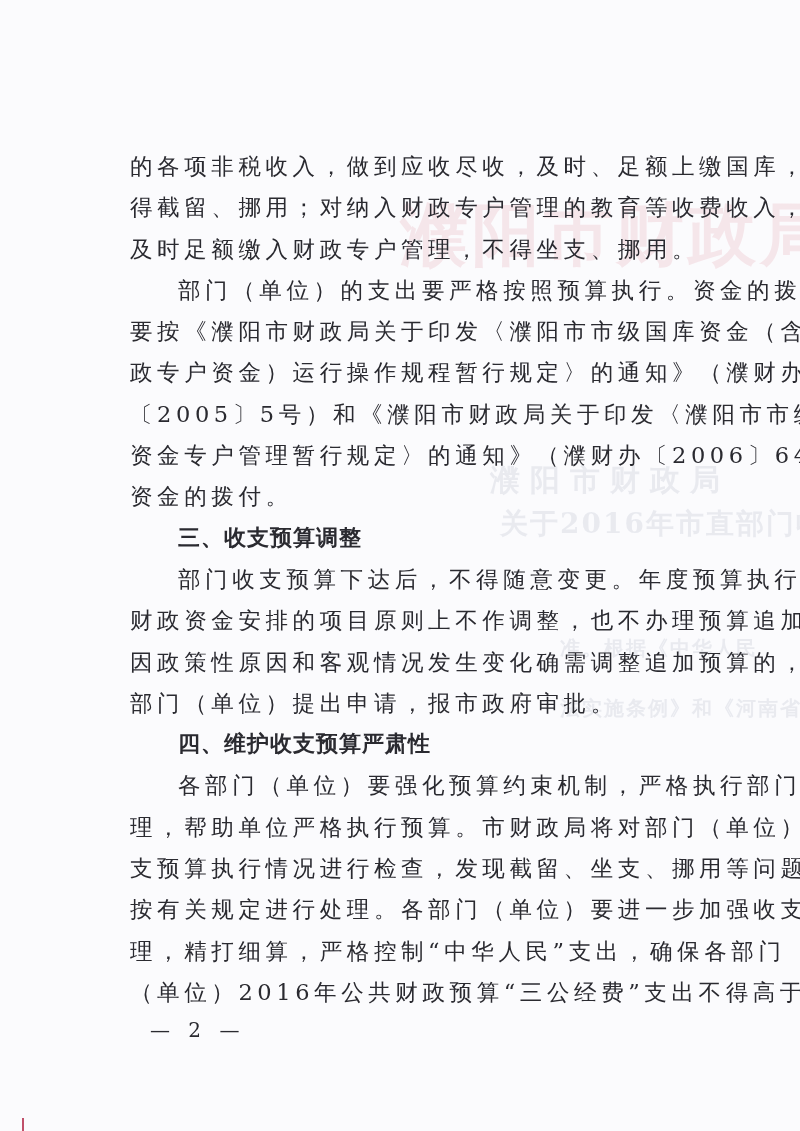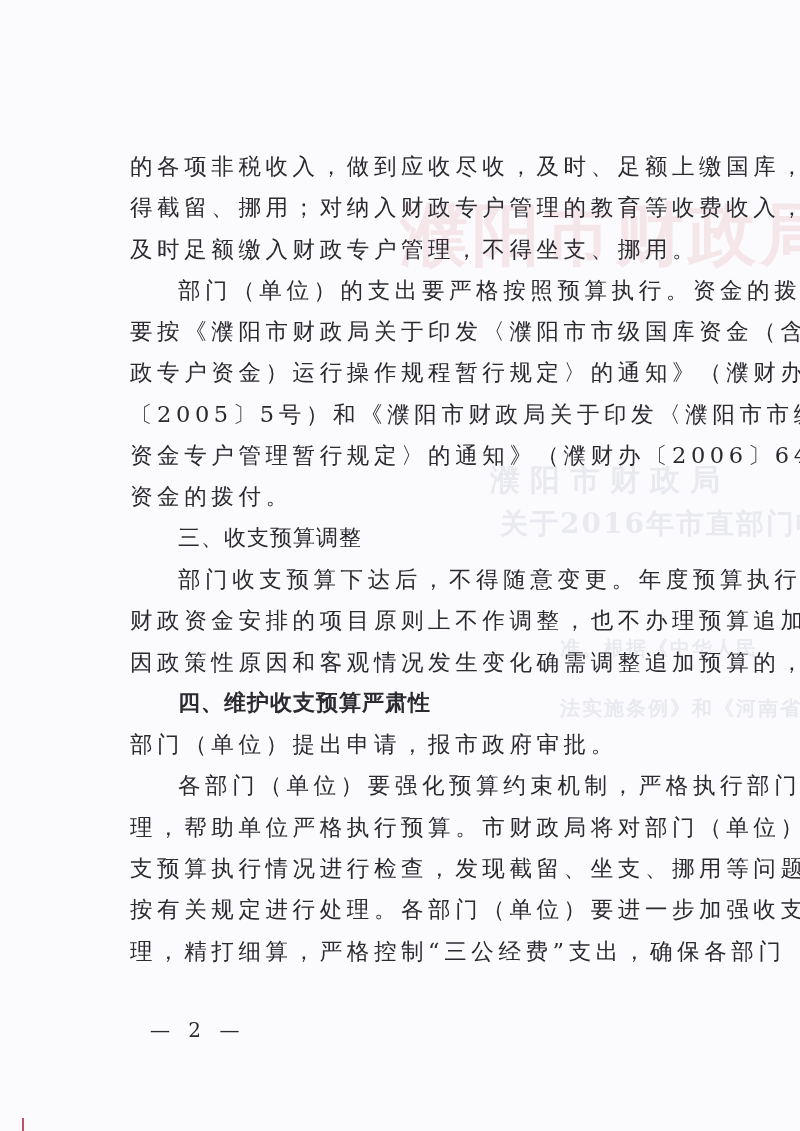--- a/index.html
+++ b/index.html
@@ -30,21 +30,21 @@
       margin-bottom: 9.3px; white-space: nowrap; letter-spacing: 4.6px;
       text-align: justify; text-align-last: justify;
     }
     .indent { padding-left: 48px; }
     .last { text-align-last: left; }
     .heading {
       font-family: "DejaVu Sans", "Liberation Sans", sans-serif;
       font-weight: bold; letter-spacing: 1px; text-align-last: left;
       padding-left: 48px; font-size: 22px;
     }
-    .heading.light { font-weight: normal; margin-top: 8px; }
+    .heading.light { font-weight: bold; margin-top: 8px; }
     .page-number {
       position: absolute; left: 150px; top: 1018px; font-size: 20px;
       letter-spacing: 6px; color: #2a2a30;
     }
     .edge-mark {
       position: absolute; left: 22px; top: 1118px; width: 2px; height: 13px;
       background: #c0506a;
     }
   </style>
 </head>
@@ -65,23 +65,24 @@
   <div class="line indent">部门（单位）的支出要严格按照预算执行。资金的拨付</div>
   <div class="line">要按《濮阳市财政局关于印发〈濮阳市市级国库资金（含财</div>
   <div class="line">政专户资金）运行操作规程暂行规定〉的通知》（濮财办库</div>
   <div class="line">〔2005〕5号）和《濮阳市财政局关于印发〈濮阳市市级财政</div>
   <div class="line">资金专户管理暂行规定〉的通知》（濮财办〔2006〕64号）的</div>
   <div class="line last">资金的拨付。</div>
   <div class="line heading light">三、收支预算调整</div>
   <div class="line indent">部门收支预算下达后，不得随意变更。年度预算执行中</div>
   <div class="line">财政资金安排的项目原则上不作调整，也不办理预算追加。</div>
   <div class="line">因政策性原因和客观情况发生变化确需调整追加预算的，由</div>
+  <div class="line last">部门（单位）提出申请，报市政府审批。</div>
   <div class="line heading">四、维护收支预算严肃性</div>
-  <div class="line last">部门（单位）提出申请，报市政府审批。</div>
   <div class="line indent">各部门（单位）要强化预算约束机制，严格执行部门收</div>
   <div class="line">理，帮助单位严格执行预算。市财政局将对部门（单位）收</div>
   <div class="line">支预算执行情况进行检查，发现截留、坐支、挪用等问题，</div>
   <div class="line">按有关规定进行处理。各部门（单位）要进一步加强收支管</div>
-  <div class="line">理，精打细算，严格控制“三公经费”支出，确保各部门</div>
+  <div class="line">理，精打细算，严格控制“中华人民”支出，确保各部门</div>
+  <div class="line">（单位）2016年公共财政预算“三公经费”支出不得高于</div>
 </div>
 
 <div class="page-number">— 2 —</div>
 <div class="edge-mark"></div>
 
 </body></html>

